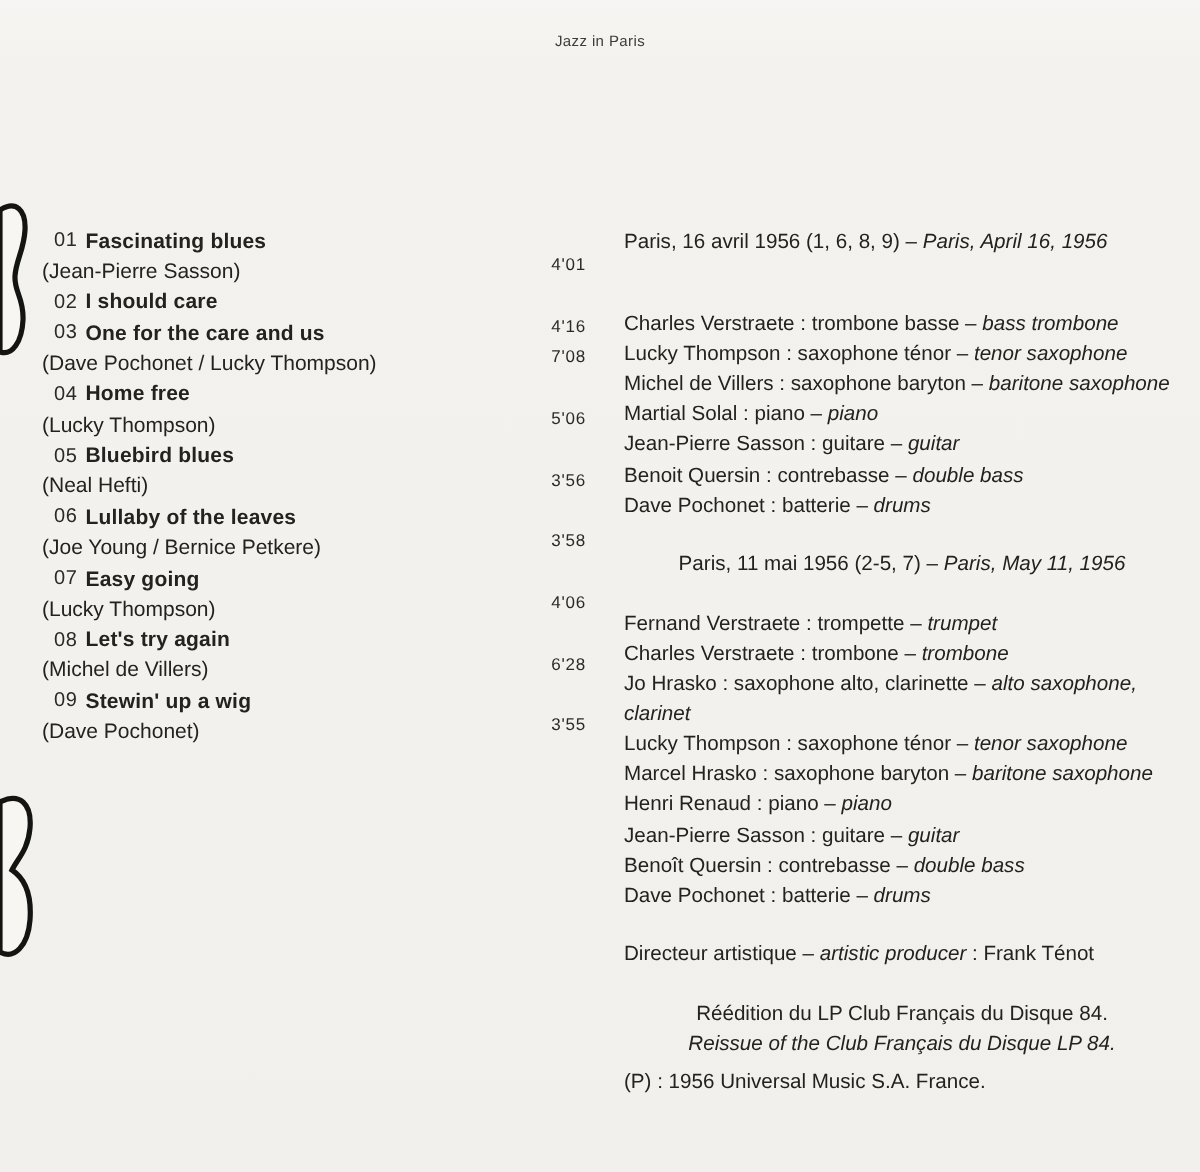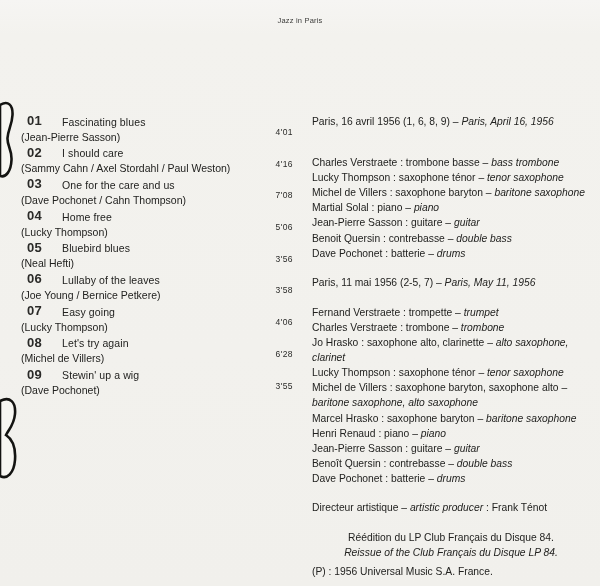--- a/index.html
+++ b/index.html
@@ -31,44 +31,43 @@
   }
   .track { position: relative; }
   .track-line1 {
     position: relative;
     font-size: 10.5px; line-height: 15.1px;
     white-space: nowrap;
   }
   .track-num {
     display: inline-block;
     margin-left: 6px;
-    font-size: 13px; letter-spacing: 0.3px; color: #2a2a28;
+    font-size: 10px; letter-spacing: 0.3px; color: #2a2a28;
     vertical-align: 0.5px;
-    font-weight: bold;
   }
-  .track-title { font-weight: 400; margin-left: 20px; letter-spacing: 0.1px; }
+  .track-title { font-weight: 700; margin-left: 4px; letter-spacing: 0.1px; }
   .track-duration {
     position: absolute; right: 0; top: 12px;
     font-size: 8.5px; letter-spacing: 0.4px; color: #2a2a28;
     line-height: 15.1px;
   }
   .track-composer {
     font-size: 10.5px; line-height: 15.1px;
     white-space: nowrap;
   }
   
   .sessions {
     position: absolute; left: 312px; top: 114px; width: 278px;
     font-size: 10.3px; line-height: 15.1px;
   }
   .session-heading { white-space: nowrap; margin: 0 0 26px 0; }
   .musicians { margin: 0 0 14px 0; }
   .musician-line { }
   .it { font-style: italic; }
-  .session-2-heading { margin: 0 0 15px 0; }
+  .session-2-heading { margin: 0 0 15px 0; text-align: center; }
   .credit-director { white-space: nowrap; margin: 8px 0 15px 0; }
   .credit-reissue { margin: 0 0 4px 0; text-align: center; }
   .credit-phonogram { margin: 0; }
 </style>
 </head>
 <body>
 
 <div class="page">
 
   <div class="booklet-header">Jazz in Paris</div>
@@ -84,25 +83,24 @@
     </svg>
   </span>
 
   <div class="tracklist">
     <div class="track">
       <div class="track-line1"><span class="track-num">01</span><span class="track-title">Fascinating blues</span><span class="track-duration">4'01</span></div>
       <div class="track-composer">(Jean-Pierre Sasson)</div>
     </div>
     <div class="track">
       <div class="track-line1"><span class="track-num">02</span><span class="track-title">I should care</span><span class="track-duration">4'16</span></div>
-      <div class="track-composer">(Sammy Cahn / Axel Stordahl / Paul Weston)</div>
     </div>
     <div class="track">
       <div class="track-line1"><span class="track-num">03</span><span class="track-title">One for the care and us</span><span class="track-duration">7'08</span></div>
-      <div class="track-composer">(Dave Pochonet / Cahn Thompson)</div>
+      <div class="track-composer">(Dave Pochonet / Lucky Thompson)</div>
     </div>
     <div class="track">
       <div class="track-line1"><span class="track-num">04</span><span class="track-title">Home free</span><span class="track-duration">5'06</span></div>
       <div class="track-composer">(Lucky Thompson)</div>
     </div>
     <div class="track">
       <div class="track-line1"><span class="track-num">05</span><span class="track-title">Bluebird blues</span><span class="track-duration">3'56</span></div>
       <div class="track-composer">(Neal Hefti)</div>
     </div>
     <div class="track">
@@ -137,21 +135,20 @@
       <div class="musician-line"><span>Dave Pochonet : batterie – </span><span class="it">drums</span></div>
     </div>
 
     <div class="session-heading session-2-heading"><span>Paris, 11 mai 1956 (2-5, 7) – </span><span class="it">Paris, May 11, 1956</span></div>
 
     <div class="musicians">
       <div class="musician-line"><span>Fernand Verstraete : trompette – </span><span class="it">trumpet</span></div>
       <div class="musician-line"><span>Charles Verstraete : trombone – </span><span class="it">trombone</span></div>
       <div class="musician-line"><span>Jo Hrasko : saxophone alto, clarinette – </span><span class="it">alto saxophone, clarinet</span></div>
       <div class="musician-line"><span>Lucky Thompson : saxophone ténor – </span><span class="it">tenor saxophone</span></div>
-      <div class="musician-line"><span>Michel de Villers : saxophone baryton, saxophone alto </span><span class="it">– baritone saxophone, alto saxophone</span></div>
       <div class="musician-line"><span>Marcel Hrasko : saxophone baryton – </span><span class="it">baritone saxophone</span></div>
       <div class="musician-line"><span>Henri Renaud : piano – </span><span class="it">piano</span></div>
       <div class="musician-line"><span>Jean-Pierre Sasson : guitare – </span><span class="it">guitar</span></div>
       <div class="musician-line"><span>Benoît Quersin : contrebasse – </span><span class="it">double bass</span></div>
       <div class="musician-line"><span>Dave Pochonet : batterie – </span><span class="it">drums</span></div>
     </div>
 
     <div class="credit-director"><span>Directeur artistique – </span><span class="it">artistic producer</span><span> : Frank Ténot</span></div>
 
     <div class="credit-reissue">

